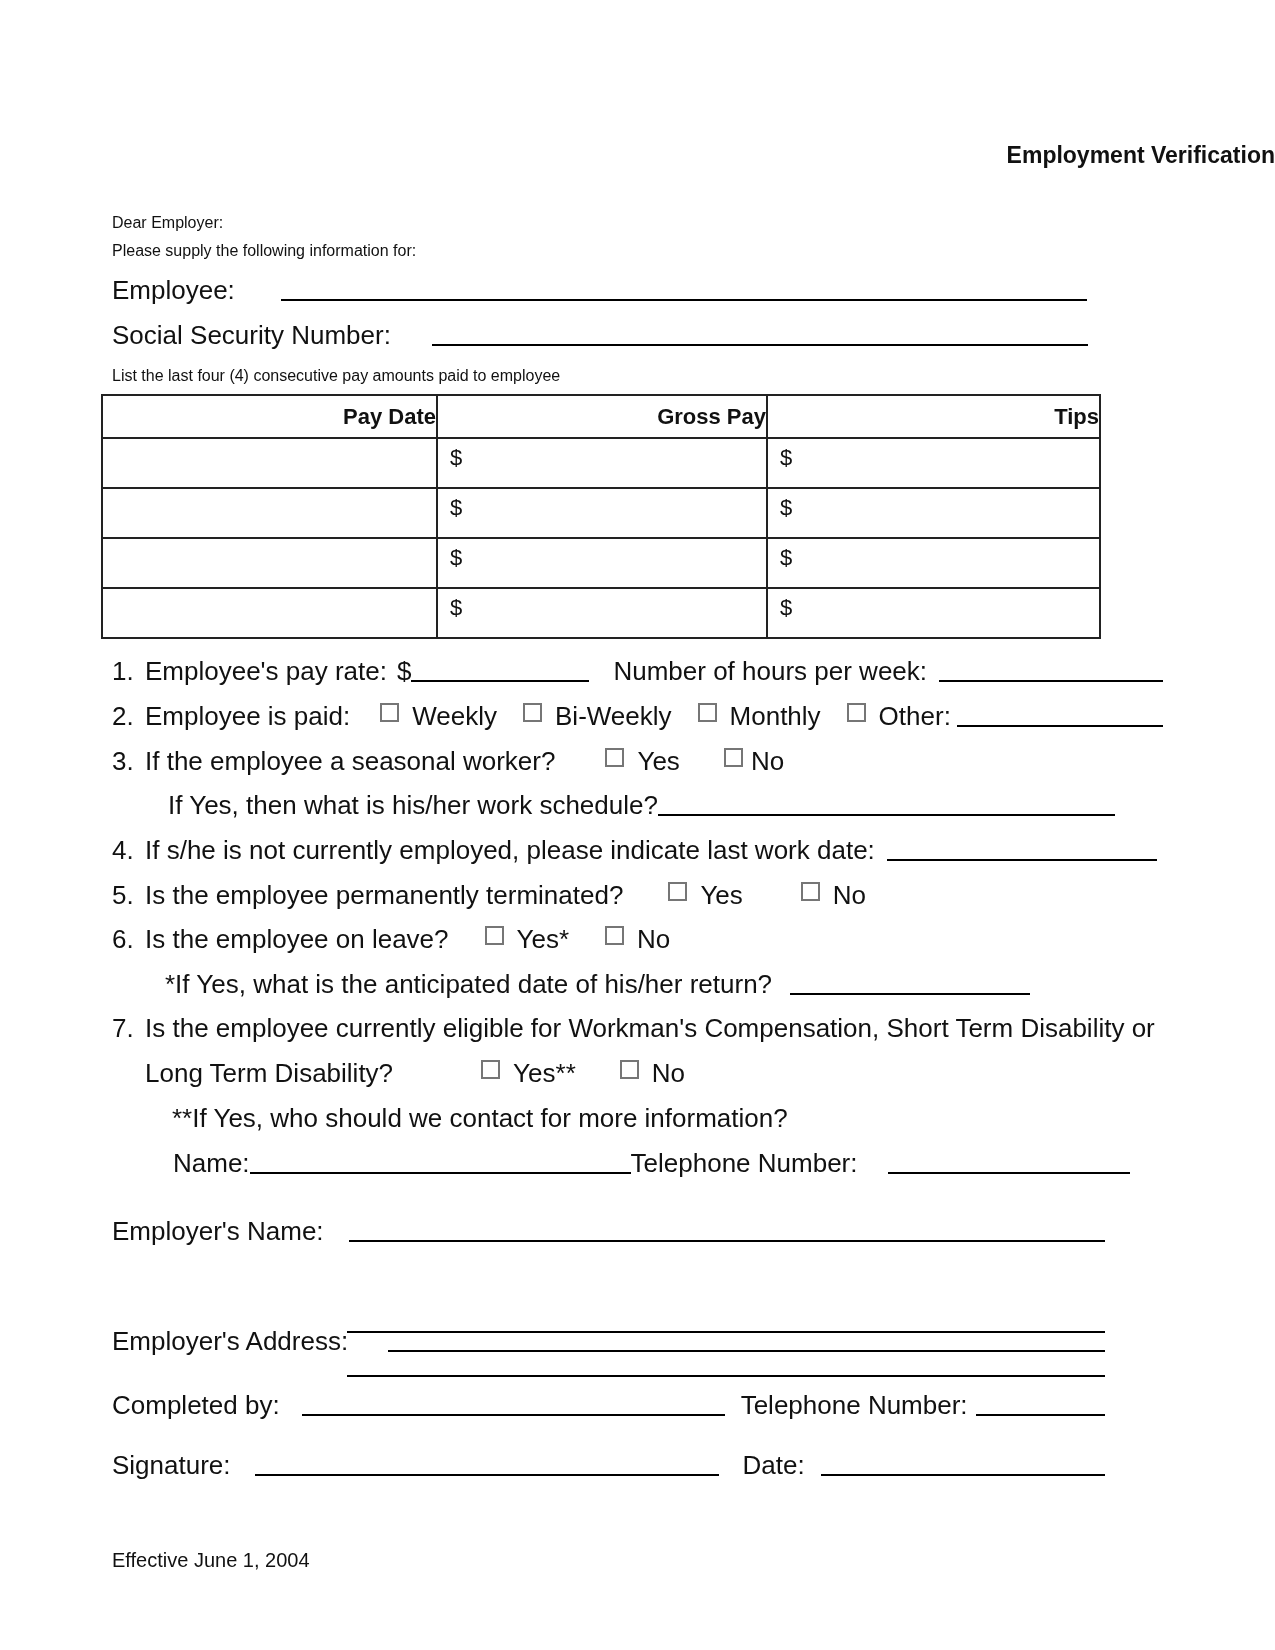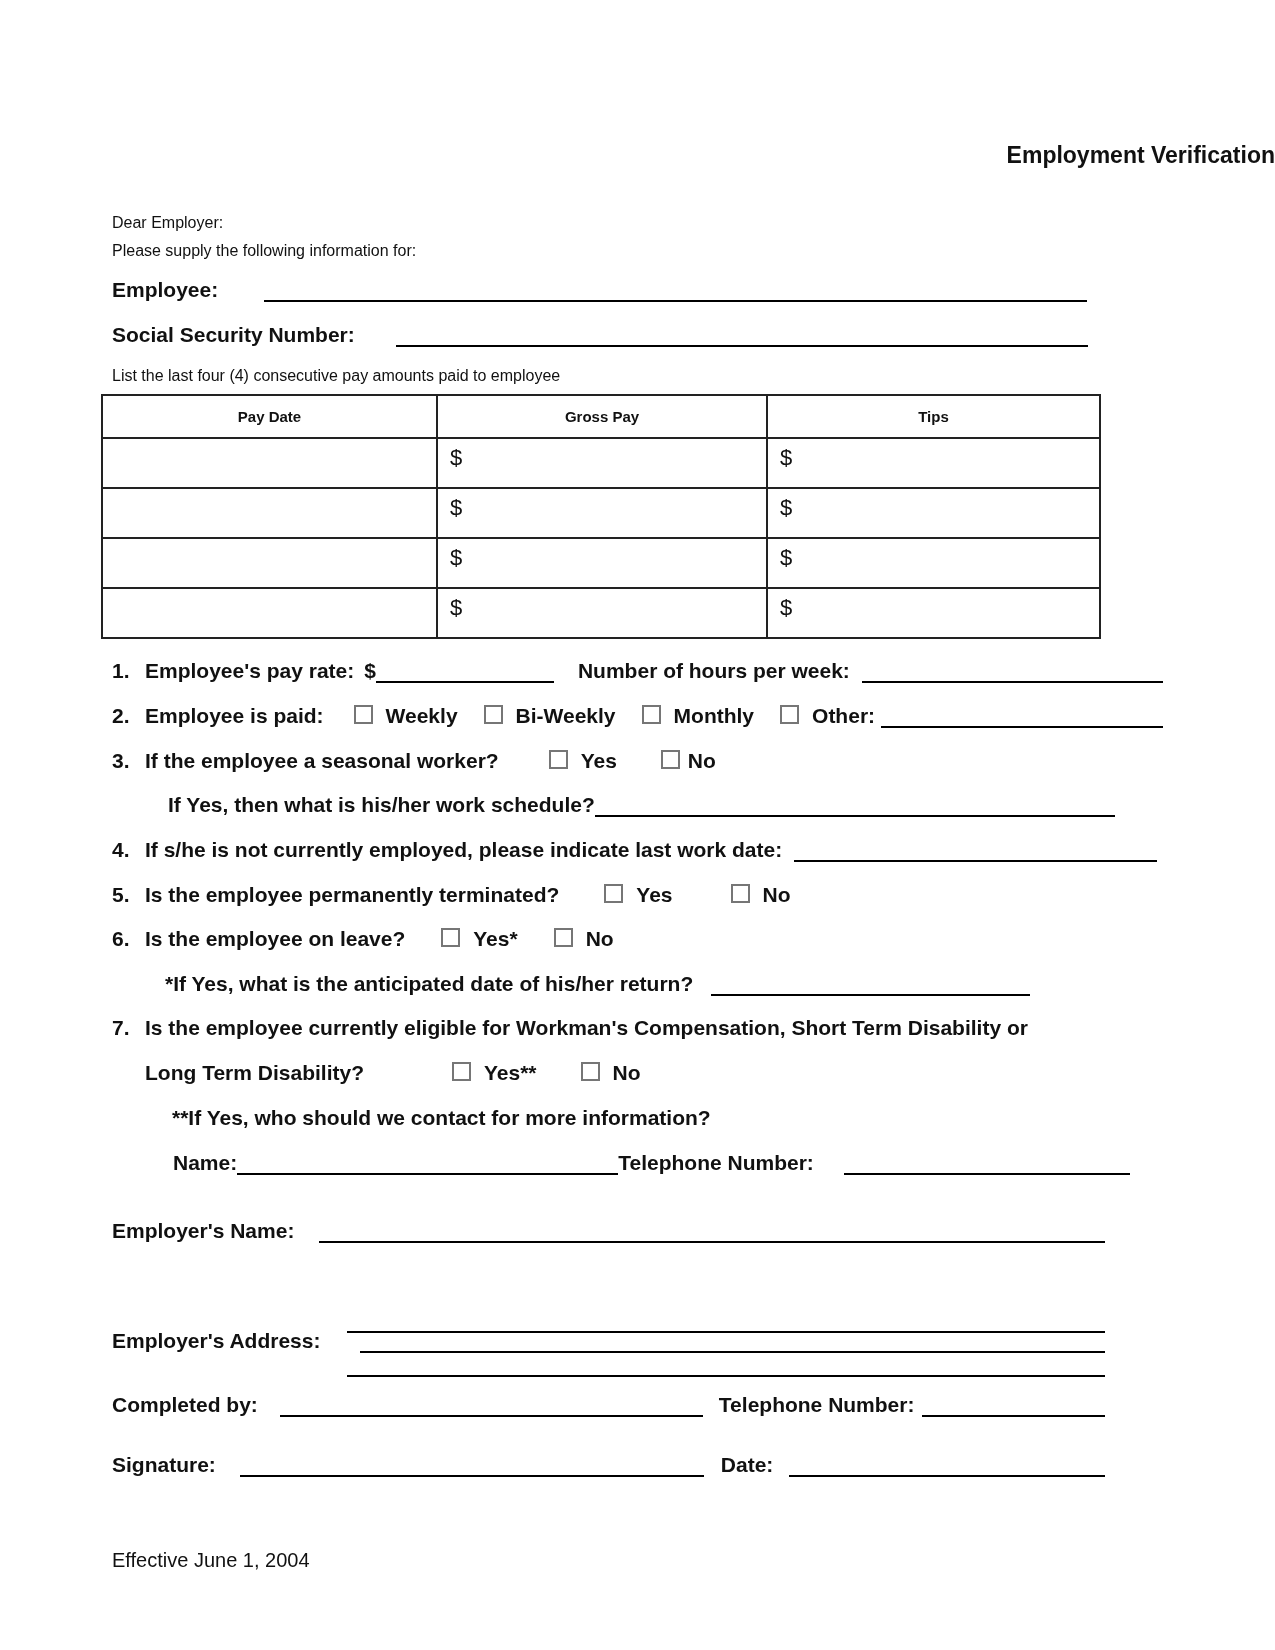--- a/index.html
+++ b/index.html
@@ -8,22 +8,22 @@
     font-family:"Liberation Sans", sans-serif;color:#111;overflow:hidden;margin:0 auto;
   }
   .title{
     position:absolute;left:0;right:0;top:141px;text-align:right;
     font-size:23px;font-weight:bold;line-height:28px;
   }
   .line{
     position:absolute;left:112px;font-size:16px;line-height:26px;white-space:nowrap;
   }
   .fline{
-    position:absolute;left:112px;right:112px;font-size:21px;line-height:26px;
-    display:flex;align-items:center;white-space:nowrap;font-weight:bold;
+    position:absolute;left:112px;right:112px;font-size:26px;line-height:26px;
+    display:flex;align-items:flex-start;white-space:nowrap;
   }
   .num{display:inline-block;width:33px;flex:0 0 33px;}
   .blank{
     display:inline-block;height:22px;border-bottom:2px solid #000;
     flex:0 0 auto;
   }
   .blank.grow{flex:1 1 auto;}
   .cb{
     display:inline-block;width:15px;height:15px;border:2px solid #767676;
     box-sizing:content-box;background:#fff;flex:0 0 auto;margin:0 0 4px 0;
@@ -31,21 +31,21 @@
   .uline{position:absolute;height:0;border-bottom:2px solid #000;}
   table.paytbl{
     position:absolute;left:101px;top:394px;width:998px;
     border-collapse:collapse;table-layout:fixed;
   }
   table.paytbl th, table.paytbl td{
     border:2px solid #222;font-family:"Liberation Sans", sans-serif;
     padding:0;margin:0;vertical-align:top;
   }
   table.paytbl th{
-    height:41px;font-size:15px;font-weight:bold;text-align:center;
+    height:41px;font-size:22px;font-weight:bold;text-align:right;
     vertical-align:middle;
   }
   table.paytbl td{height:42px;font-size:22px;text-align:left;padding:6px 0 0 12px;}
   .footer{position:absolute;left:112px;top:1548px;font-size:20px;line-height:25px;}
 </style>
 </head>
 <body>
 
 <div class="page">
 
@@ -200,19 +200,19 @@
   <div class="fline" style="top:1392px;right:170px">
     <span>Completed by:</span>
     <span class="blank" style="width:423px;margin-left:22px"></span>
     <span style="margin-left:16px">Telephone Number:</span>
     <span class="blank grow" style="margin-left:8px"></span>
   </div>
 
   <div class="fline" style="top:1452px;right:170px">
     <span>Signature:</span>
     <span class="blank" style="width:464px;margin-left:24px"></span>
-    <span style="margin-left:17px">Date:</span>
+    <span style="margin-left:24px">Date:</span>
     <span class="blank grow" style="margin-left:16px"></span>
   </div>
 
   <div class="footer">Effective June 1, 2004</div>
 
 </div>
 
 </body></html>

